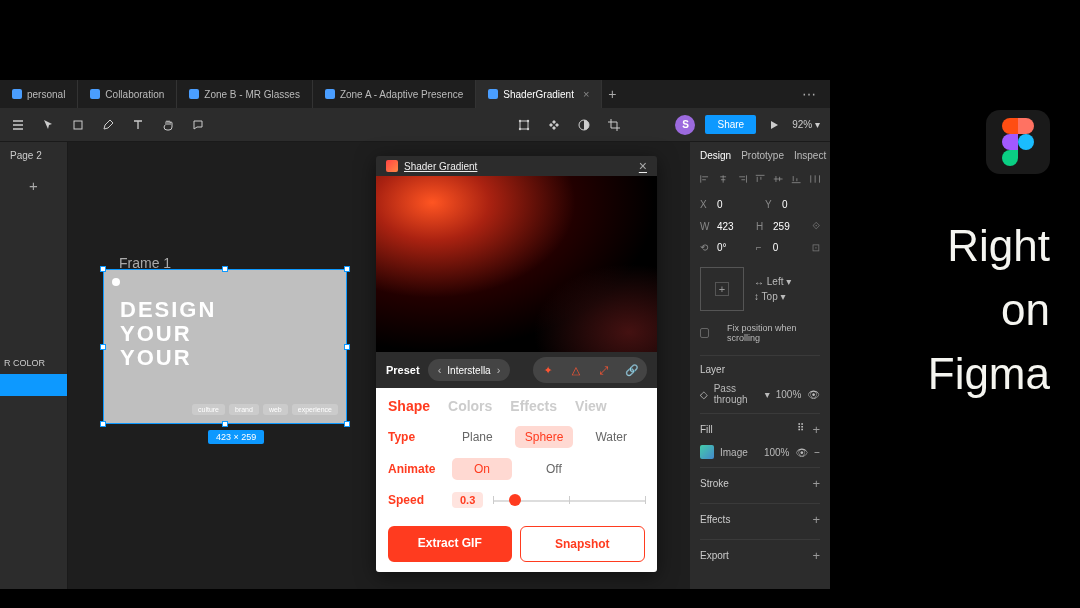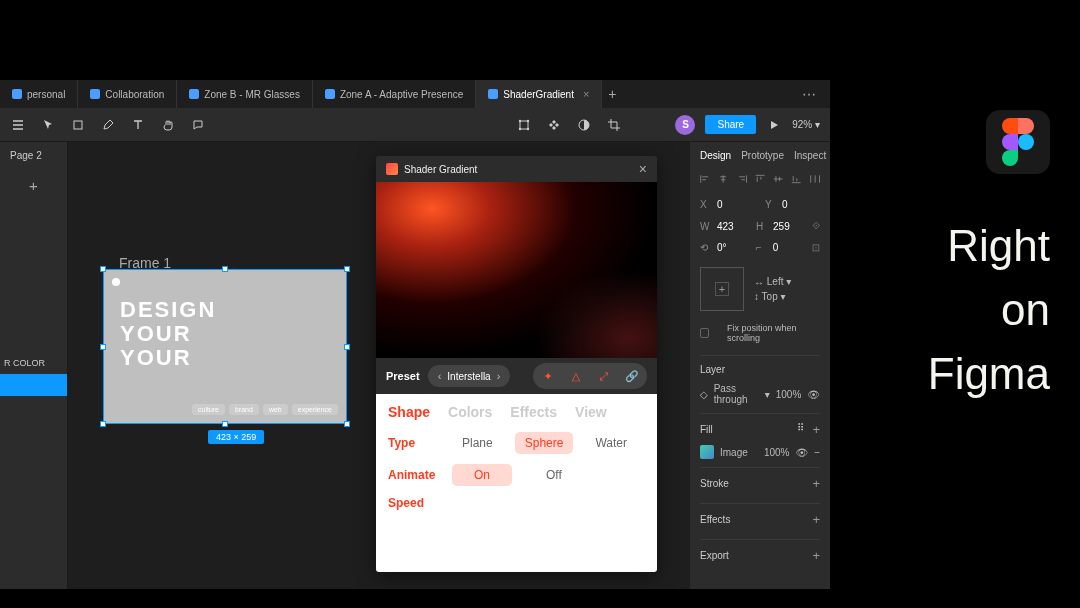--- a/index.html
+++ b/index.html
@@ -36,21 +36,21 @@
 .frame { position: absolute; left: 35px; top: 127px; width: 244px; height: 155px; background: #bfbfbf; border: 1.5px solid #0d99ff; }
 .frame-label { position: absolute; top: -15px; left: 15px; font-size: 14px; color: #aaa; text-align: center; }
 .frame-handle { position: absolute; width: 6px; height: 6px; background: #fff; border: 1px solid #0d99ff; }
 .frame-dot { position: absolute; top: 8px; left: 8px; width: 8px; height: 8px; background: #fff; border-radius: 50%; }
 .frame-text { position: absolute; top: 28px; left: 16px; font-family: sans-serif; font-size: 22px; font-weight: 700; letter-spacing: 2px; color: #fff; line-height: 1.1; }
 .frame-pills { position: absolute; bottom: 8px; right: 8px; display: flex; gap: 4px; }
 .frame-pill { background: rgba(255,255,255,0.2); padding: 2px 6px; border-radius: 3px; font-size: 7px; color: #fff; }
 .dim-badge { position: absolute; left: 140px; top: 288px; background: #0d99ff; padding: 2px 8px; font-size: 9px; border-radius: 2px; }
 
 .plugin { position: absolute; left: 308px; top: 14px; width: 281px; height: 416px; background: #2c2c2c; border-radius: 3px; overflow: hidden; display: flex; flex-direction: column; box-shadow: 0 4px 20px rgba(0,0,0,0.5); }
-.plugin-header { height: 26px; display: flex; align-items: center; padding: 0 10px; font-size: 10px; color: #eee; gap: 6px; }
+.plugin-header { height: 20px; display: flex; align-items: center; padding: 0 10px; font-size: 10px; color: #eee; gap: 6px; text-decoration: underline; }
 .plugin-close { margin-left: auto; color: #aaa; font-size: 14px; cursor: pointer; }
 .plugin-icon { width: 12px; height: 12px; background: linear-gradient(135deg,#ff4444,#ff8844); border-radius: 2px; }
 .plugin-preview { height: 176px; background: radial-gradient(ellipse at 20% 15%, #ff5522 0%, #aa2211 18%, #220000 45%, #000 70%); position: relative; }
 .plugin-preview::after { content: ""; position: absolute; right: 0; bottom: 0; width: 140px; height: 100px; background: radial-gradient(ellipse at 80% 80%, #441111 0%, transparent 60%); }
 
 .preset-bar { height: 36px; background: #2c2c2c; display: flex; align-items: center; padding: 0 10px; gap: 8px; }
 .preset-label { font-size: 11px; font-weight: 600; color: #fff; }
 .preset-chip { background: #444; padding: 5px 10px; border-radius: 12px; font-size: 10px; display: flex; align-items: center; gap: 6px; cursor: pointer; }
 .chev { color: #bbb; font-size: 11px; }
 .tool-bubbles { margin-left: auto; background: #444; border-radius: 16px; padding: 4px 6px; display: flex; gap: 10px; }
@@ -294,20 +294,34 @@
           </div>
           <div class="row">
             <div class="row-label">Animate</div>
             <div class="seg">
               <div class="seg-opt sel" style="padding:4px 22px">On</div>
               <div class="seg-opt" style="padding:4px 22px">Off</div>
             </div>
           </div>
           <div class="row">
             <div class="row-label">Speed</div>
+            <div class="slider-row" style="flex:1">
+              <div class="slider-val">0.3</div>
+              <div class="slider">
+                <div class="slider-track"></div>
+                <div class="slider-tick" style="left:0%"></div>
+                <div class="slider-tick" style="left:50%"></div>
+                <div class="slider-tick" style="left:100%"></div>
+                <div class="slider-thumb"></div>
+              </div>
+            </div>
+          </div>
+          <div class="btn-row">
+            <div class="btn btn-primary">Extract GIF</div>
+            <div class="btn btn-secondary">Snapshot</div>
           </div>
         </div>
       </div>
     </div>
 
     <div class="right-panel">
       <div class="rp-tabs">
         <div class="rp-tab active">Design</div>
         <div class="rp-tab">Prototype</div>
         <div class="rp-tab">Inspect</div>

